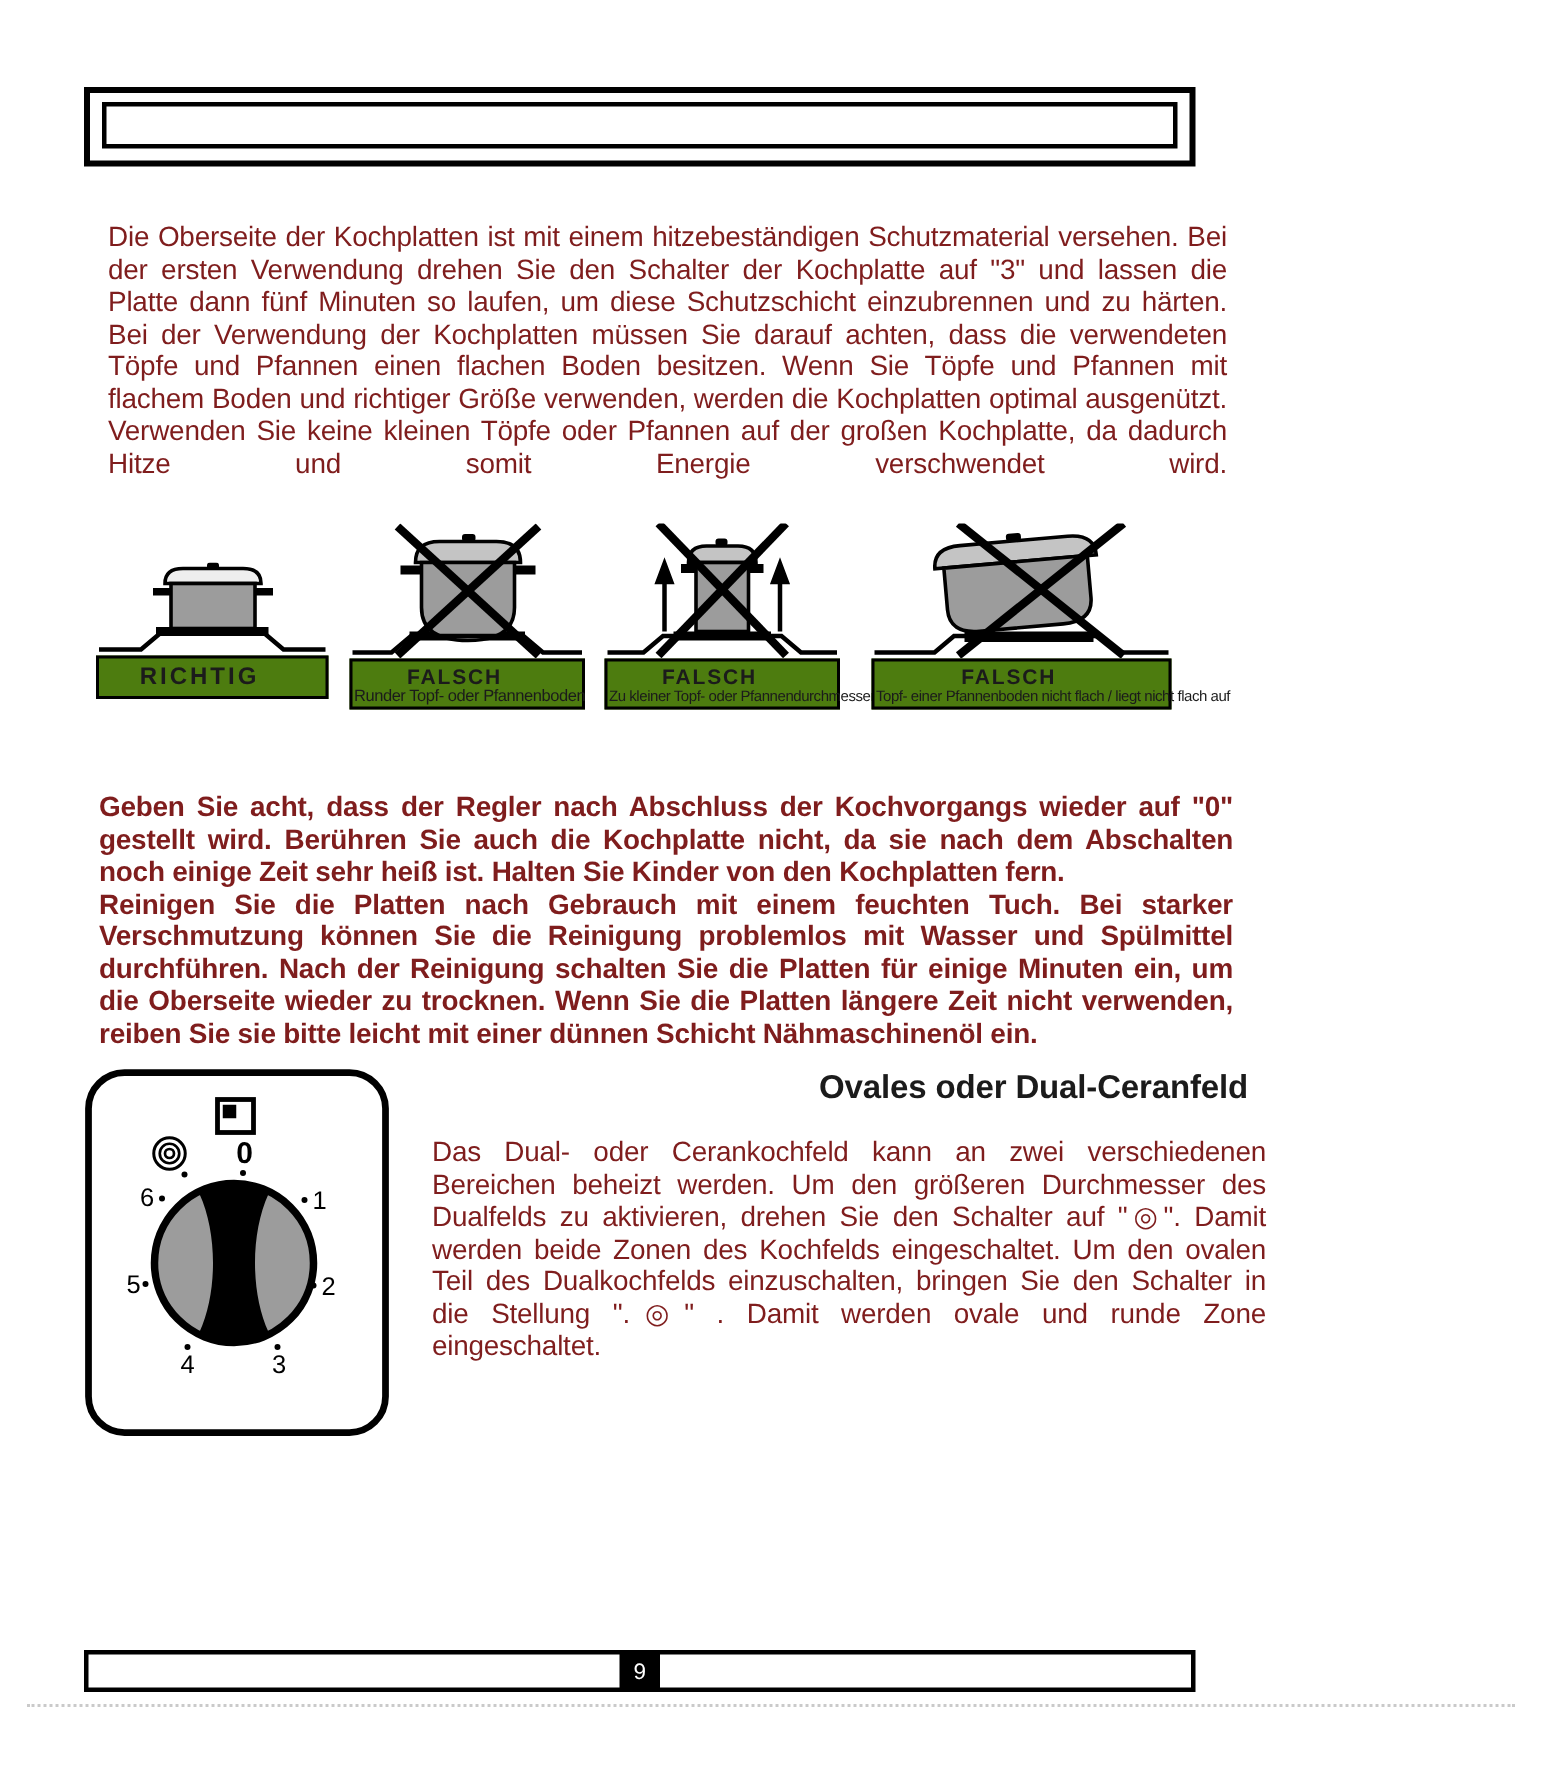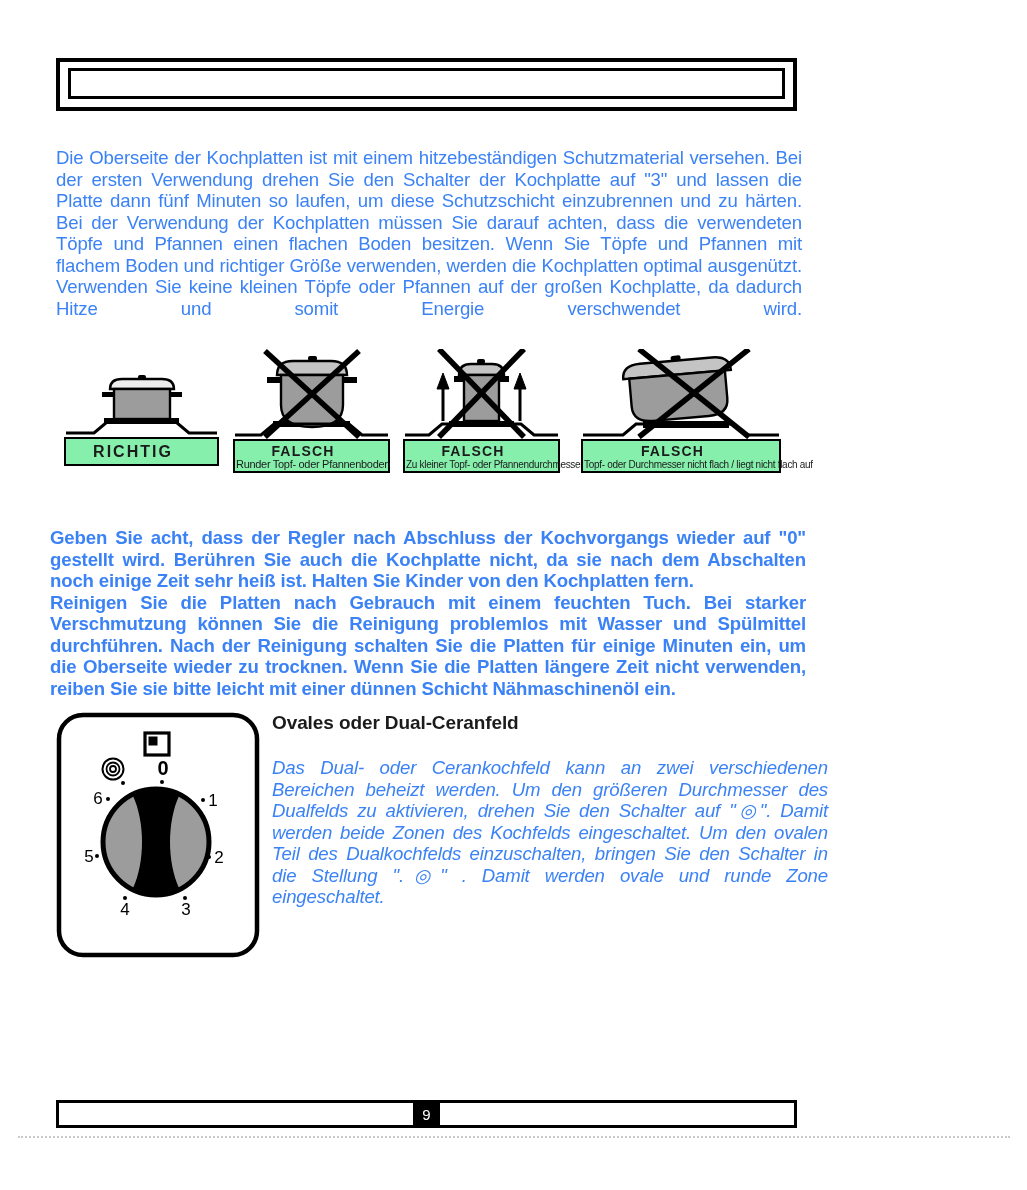--- a/index.html
+++ b/index.html
@@ -15,45 +15,45 @@
     border:4px solid #000;box-sizing:border-box;background:#fff;
   }
   .header-inner{
     position:absolute;left:8px;top:6px;right:8px;bottom:8px;
     border:3px solid #000;background:#fff;
   }
 
   
   .para{
     font-size:18.6px;line-height:21.5px;letter-spacing:-0.15px;
-    text-align:justify;color:#3b82f6;
+    text-align:justify;color:#7f1d1d;margin-left:16px;
   }
   .para-intro{left:56px;top:147px;width:746px;text-align-last:justify;}
   .para-care{left:50px;top:527px;width:756px;white-space:pre-line;font-weight:bold;}
 
   
   .figure{position:absolute;display:flex;flex-direction:column;align-items:center;}
   .figure svg{display:block;}
   .fig-labelbox{
-    border:2.5px solid #000;background:#86efac;box-sizing:border-box;
+    border:2.5px solid #000;background:#4d7c0f;box-sizing:border-box;
     width:100%;text-align:center;padding:2px 18px 1px 1px;
   }
   .fig-label{font-weight:bold;font-size:14px;letter-spacing:1.2px;line-height:16px;display:block;}
   .fig-label-single{font-size:16px;line-height:22px;letter-spacing:2px;}
   .fig-sublabel{font-size:10px;line-height:11px;display:block;white-space:nowrap;letter-spacing:-0.3px;}
 
   
   .knob-panel{left:56px;top:712px;width:204px;height:246px;}
 
   
   .section-heading{
     left:272px;top:712px;width:560px;
-    font-size:19px;font-weight:bold;letter-spacing:-0.1px;
-  }
-  .para-dual{left:272px;top:757px;width:556px;font-style:italic;}
+    font-size:22px;font-weight:bold;letter-spacing:-0.1px;text-align:right;
+  }
+  .para-dual{left:272px;top:757px;width:556px;}
 
   
   .footer-bar{
     left:56px;top:1100px;width:741px;height:28px;
     border:3px solid #000;box-sizing:border-box;background:#fff;
     display:flex;align-items:center;justify-content:center;
   }
   .page-number-box{
     background:#000;color:#fff;width:27px;height:28px;margin:-3px 0;
     display:flex;align-items:center;justify-content:center;
@@ -143,21 +143,21 @@
       <path d="M52 28 H148 V56 Q148 72 128 72 H72 Q52 72 52 56 Z" fill="#9c9c9c" stroke="#000" stroke-width="2.4"></path>
     </g>
     <path d="M2 86 H42 L55 75 H152 L165 86 H198" fill="none" stroke="#000" stroke-width="3"></path>
     <g stroke="#000" stroke-width="5.5">
       <line x1="58" y1="0" x2="168" y2="88"></line>
       <line x1="168" y1="0" x2="58" y2="88"></line>
     </g>
   </svg>
   <div class="fig-labelbox">
     <span class="fig-label">FALSCH</span>
-    <span class="fig-sublabel">Topf- oder Durchmesser nicht flach / liegt nicht flach auf</span>
+    <span class="fig-sublabel">Topf- einer Pfannenboden nicht flach / liegt nicht flach auf</span>
   </div>
 </div>
 
 <div class="abs para para-care">Geben Sie acht, dass der Regler nach Abschluss der Kochvorgangs wieder auf "0" gestellt wird. Berühren Sie auch die Kochplatte nicht, da sie nach dem Abschalten noch einige Zeit sehr heiß ist. Halten Sie Kinder von den Kochplatten fern.
 Reinigen Sie die Platten nach Gebrauch mit einem feuchten Tuch. Bei starker Verschmutzung können Sie die Reinigung problemlos mit Wasser und Spülmittel durchführen. Nach der Reinigung schalten Sie die Platten für einige Minuten ein, um die Oberseite wieder zu trocknen. Wenn Sie die Platten längere Zeit nicht verwenden, reiben Sie sie bitte leicht mit einer dünnen Schicht Nähmaschinenöl ein.</div>
 
 <svg class="abs knob-panel" width="204" height="246" viewBox="0 0 204 246">
   <rect x="3" y="3" width="198" height="240" rx="24" fill="#fff" stroke="#000" stroke-width="4.5"></rect>
   <g>
     <rect x="89" y="21" width="24" height="22" fill="#fff" stroke="#000" stroke-width="3.2"></rect>

